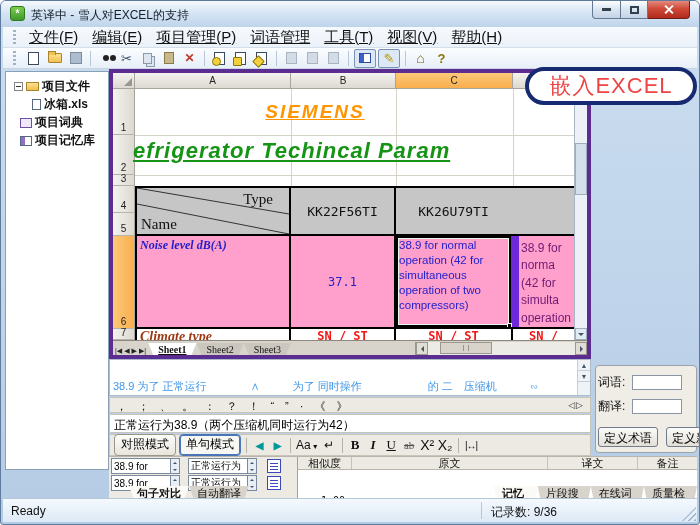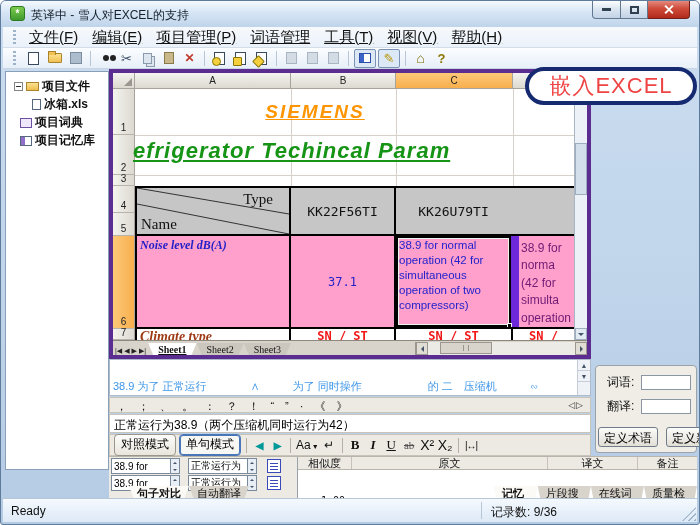--- a/index.html
+++ b/index.html
@@ -164,21 +164,21 @@
   .arrowg{color:#009898;font-size:10px;font-weight:bold;}
   .fb{font:bold 13px "Liberation Serif",serif;}
   .fi{font:bold italic 13px "Liberation Serif",serif;}
   .fu{font:13px "Liberation Serif",serif;text-decoration:underline;}
   .fs{font:11px "Liberation Serif",serif;text-decoration:line-through;color:#555;}
   .fss{font-size:14px;}
   .ffit{font-size:10px;letter-spacing:-1px;}
   .fdrop{font-size:7px;margin-left:1px;}
   
   .term{position:absolute;left:594px;top:364px;width:102px;height:88px;background:#EFEDE6;
-        border:1px solid #9AA2AC;border-radius:4px;font-size:12px;padding:8px 0 0 11px;z-index:6;}
+        border:1px solid #9AA2AC;border-radius:4px;font-size:12px;padding:8px 0 0 2px;z-index:6;}
   .trowp{display:flex;align-items:center;margin-bottom:7px;}
   .trowp label{width:34px;color:#111;}
   .tinput{width:50px;height:15px;border:1px solid #8A96A4;background:#fff;font-size:11px;padding:0 2px;}
   .tbtns{position:absolute;left:2px;bottom:5px;display:flex;gap:8px;white-space:nowrap;}
   .defbtn{height:20px;padding:2px 5px;border:1px solid #707C8A;border-radius:3px;
           background:linear-gradient(#FBFBF9,#E2DFD6);font-size:12px;}
   
   .bottom{position:absolute;left:108px;top:455px;width:588px;height:42px;background:#EDEAE3;border-top:1px solid #B9B5AB;}
   .cmp{position:absolute;left:2px;top:0;width:186px;height:42px;}
   .cmprow{position:absolute;left:0;height:16px;display:flex;align-items:stretch;}

